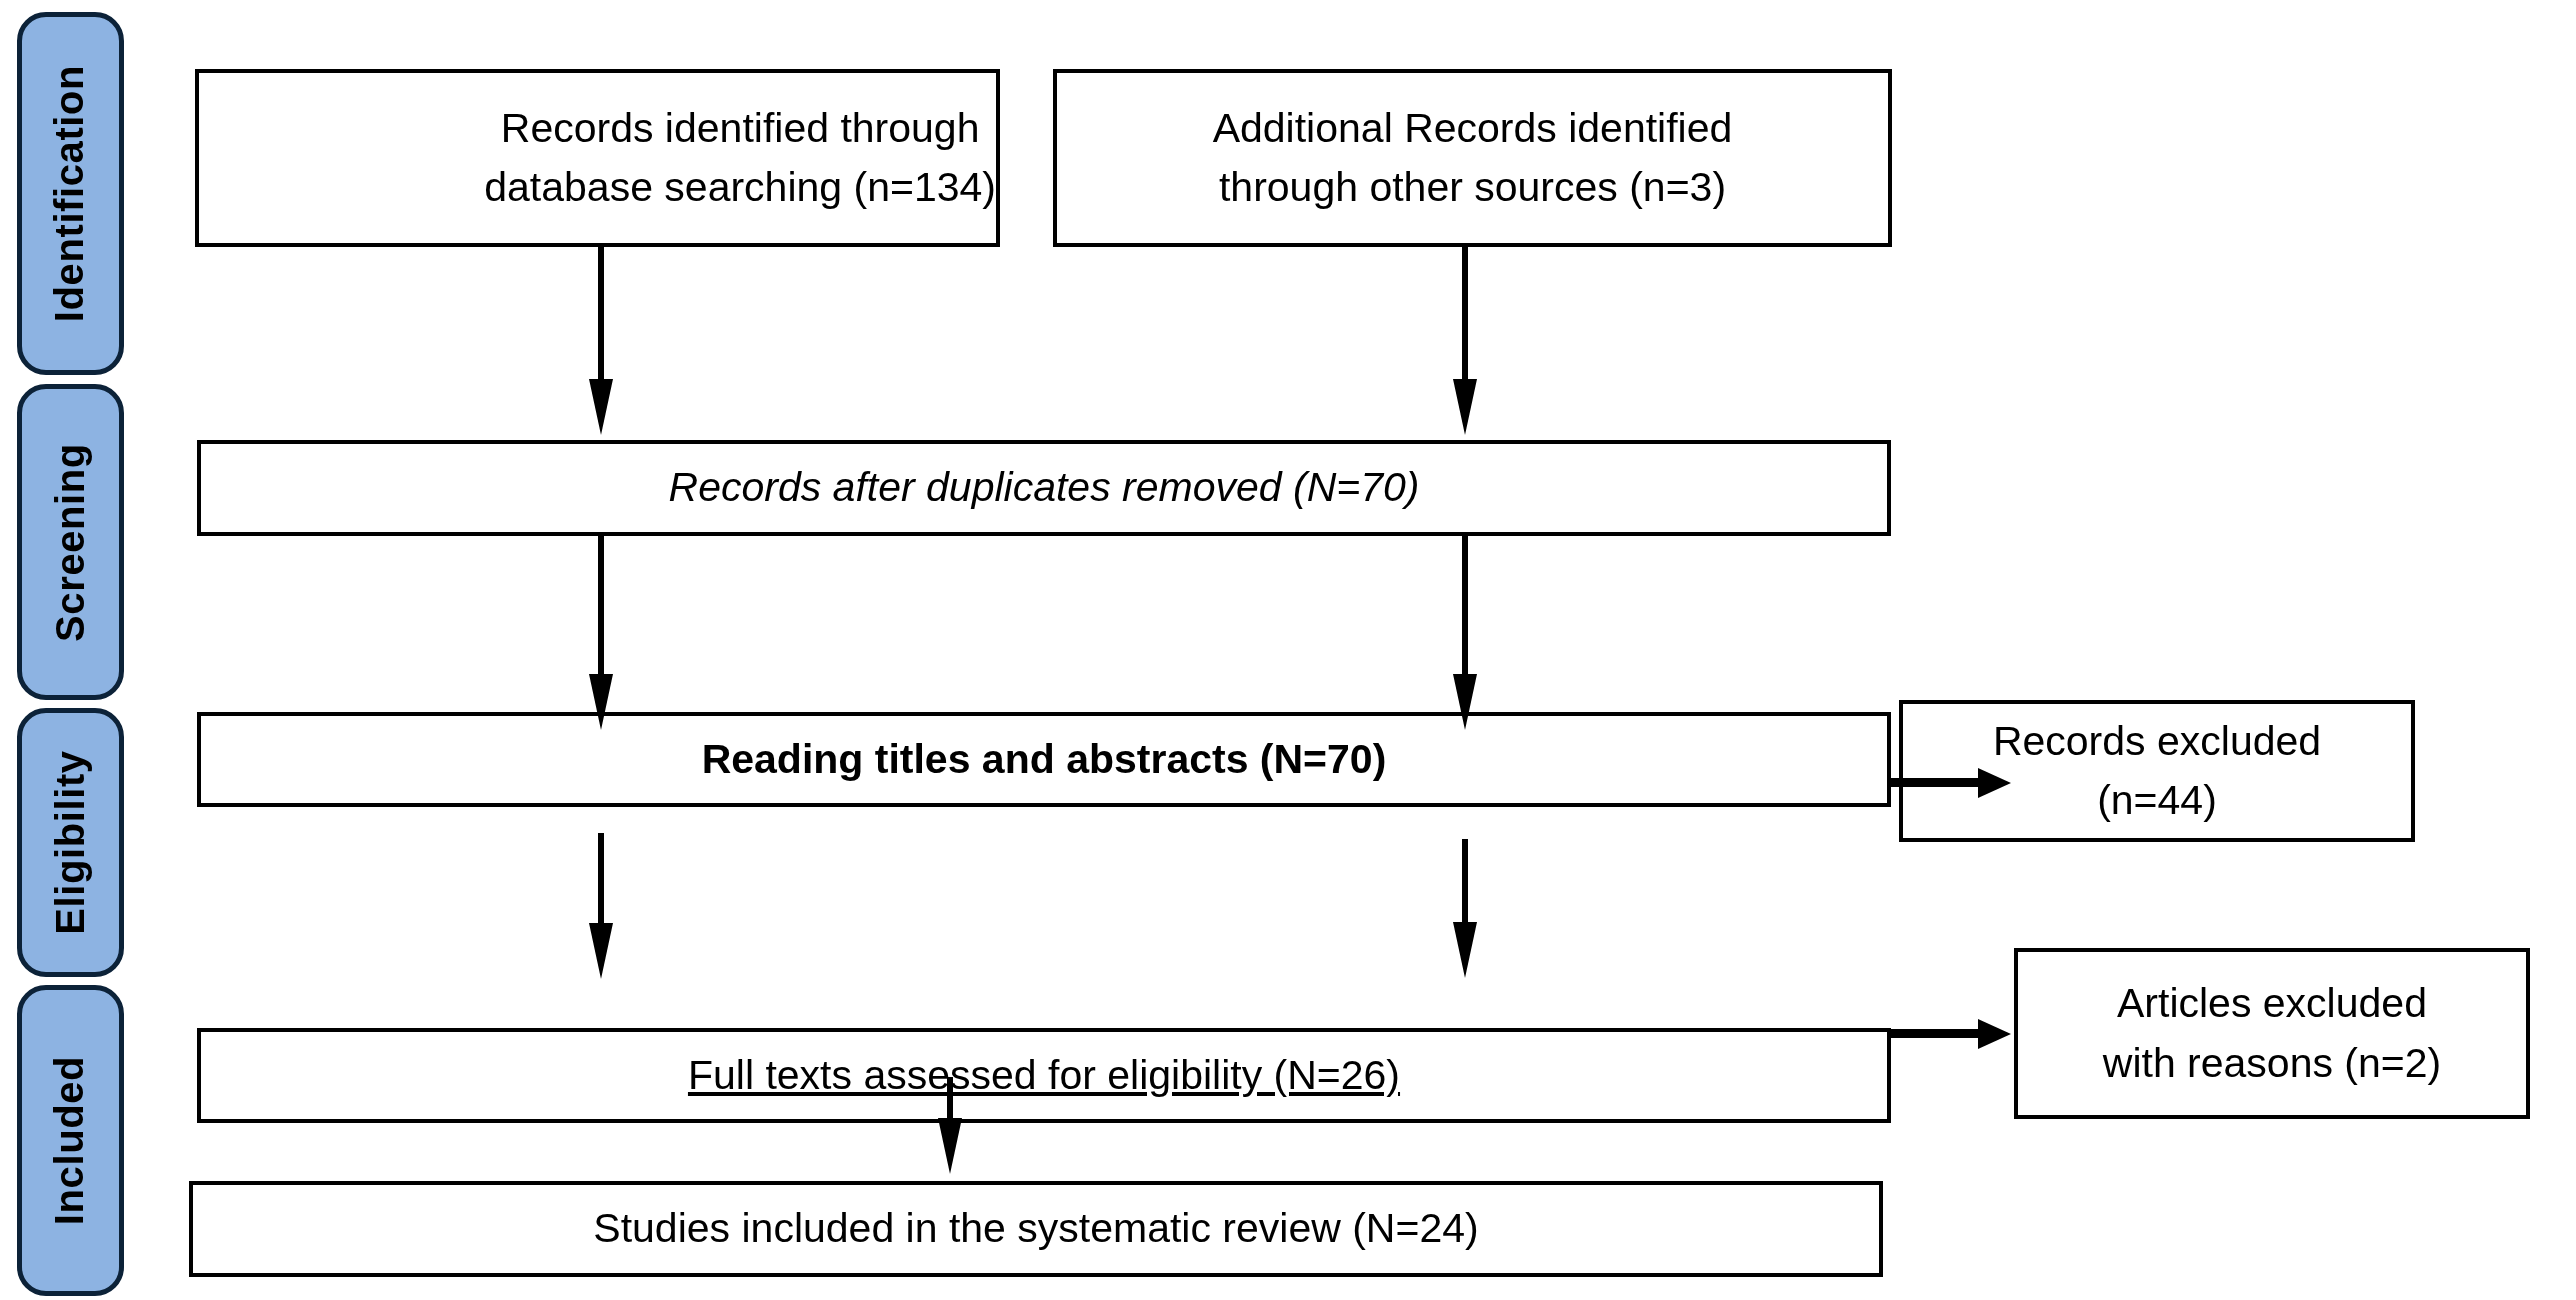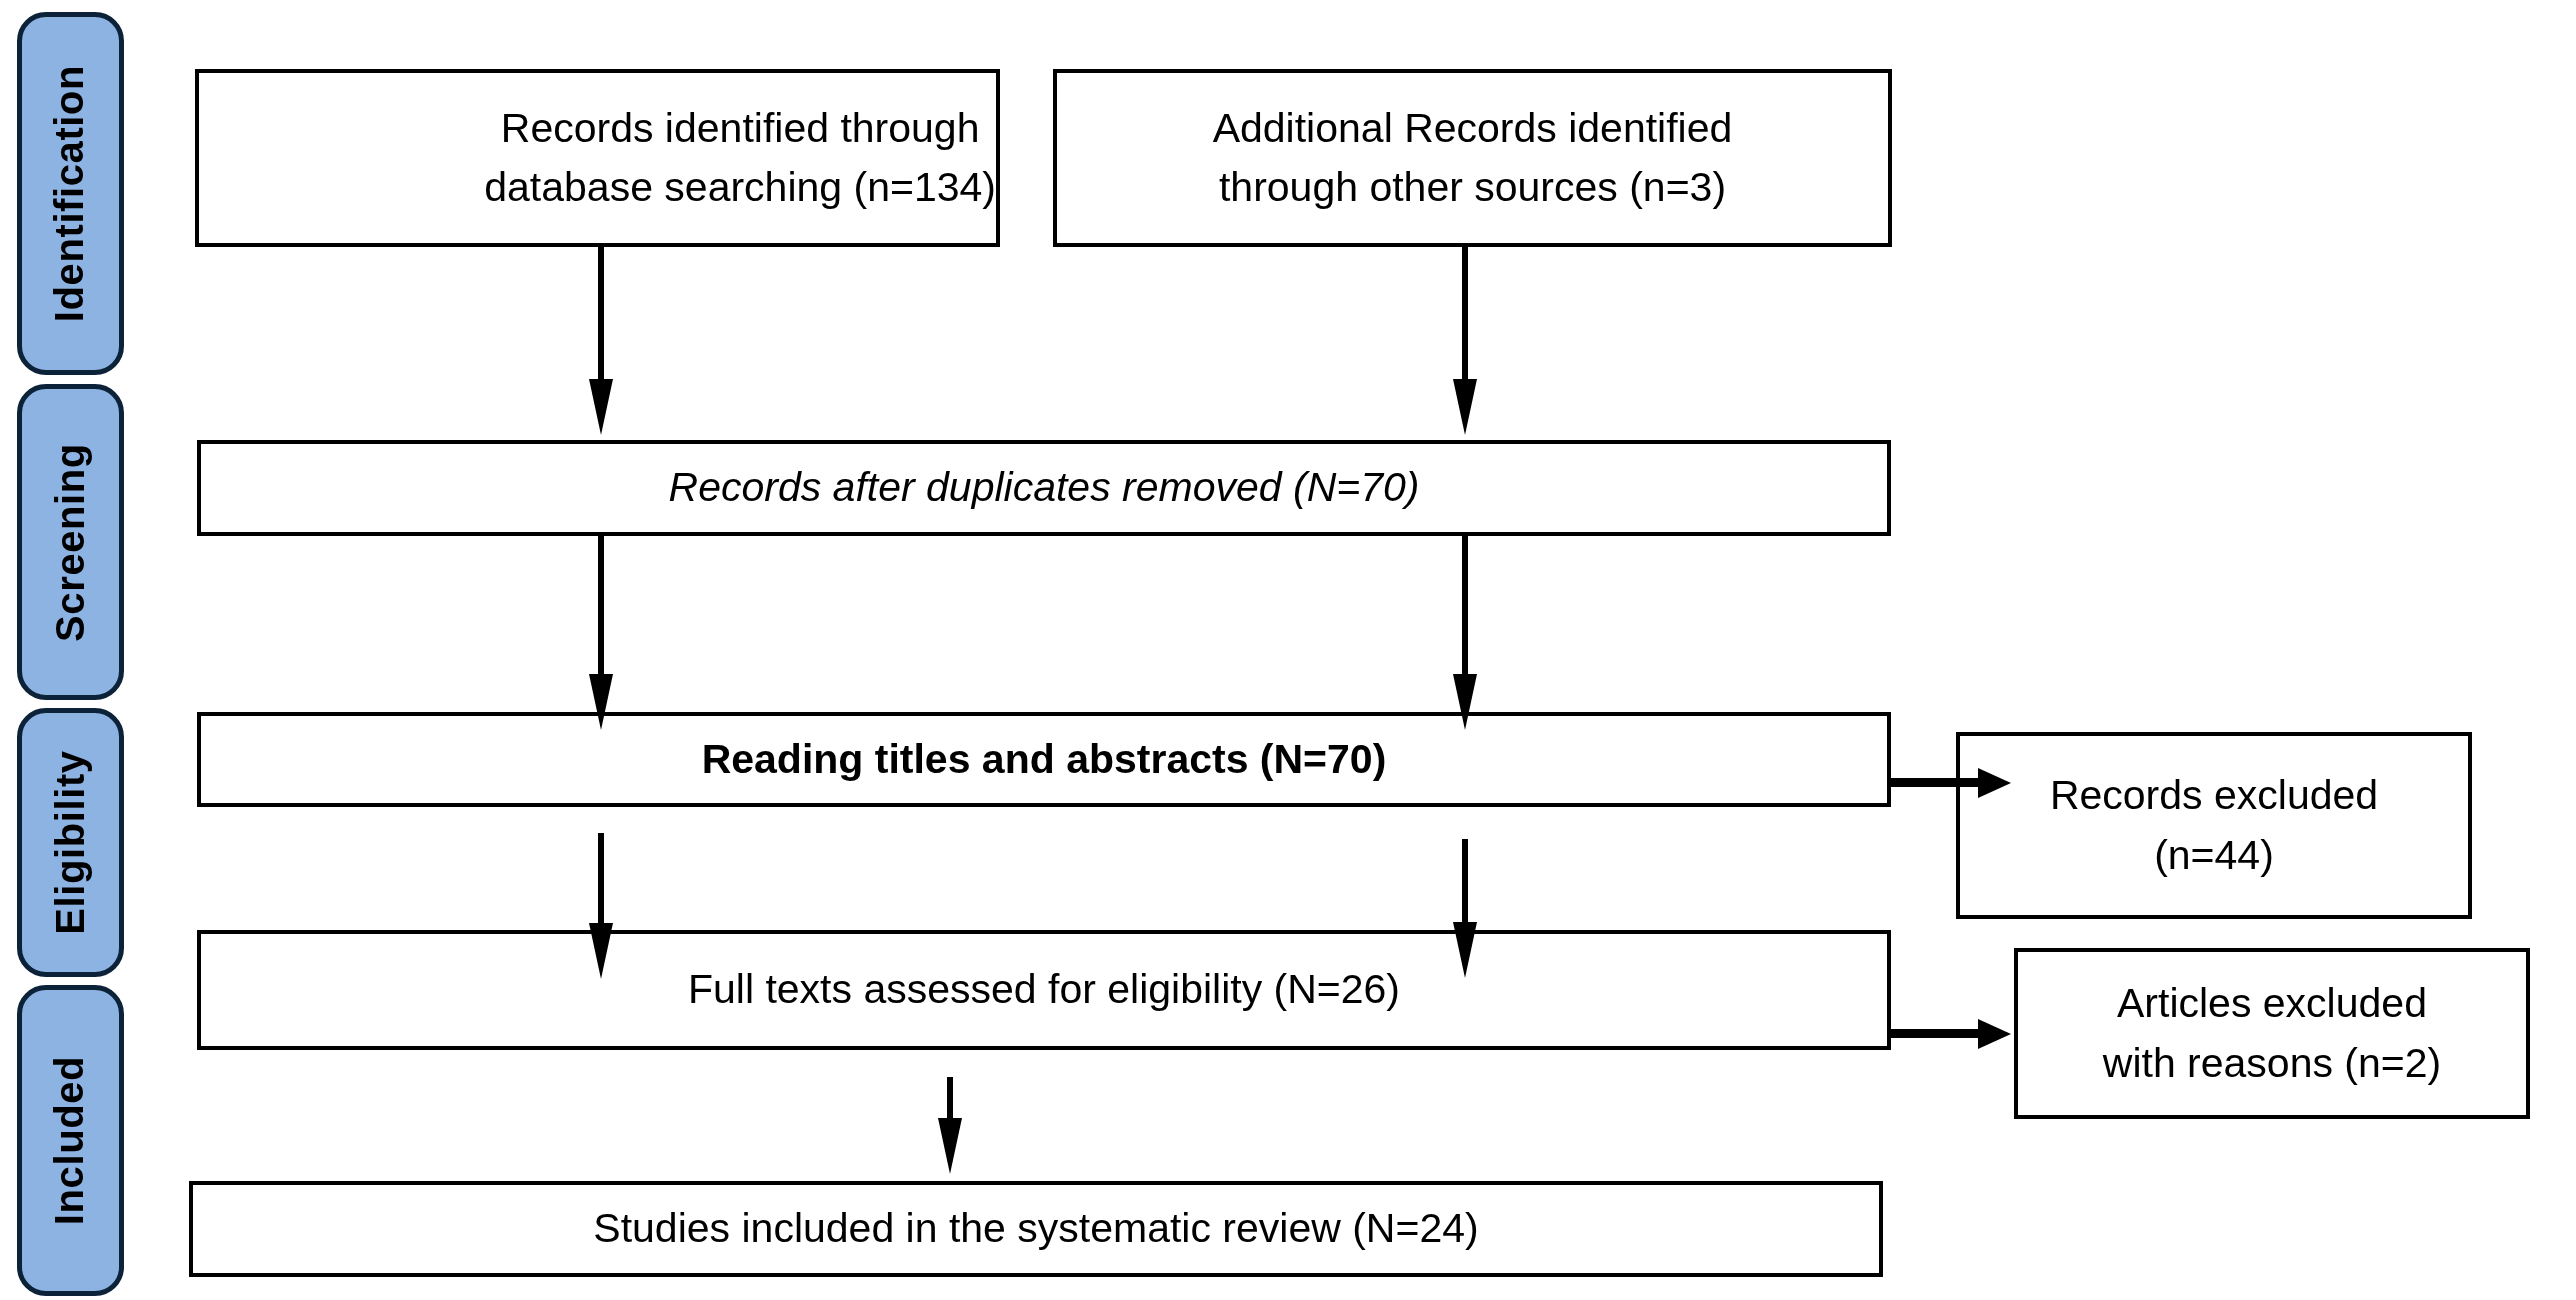--- a/index.html
+++ b/index.html
@@ -57,23 +57,23 @@
   .box .label {
     font-size: 41px;
     line-height: 1.45;
     color: #000000;
     white-space: pre-line;
   }
   .box.b1 { left: 195px;  top: 69px;  width: 805px; height: 178px; justify-content: flex-end; }
   .box.b2 { left: 1053px; top: 69px;  width: 839px; height: 178px; }
   .box.b3 { left: 197px;  top: 440px;  width: 1694px; height: 96px; font-style: italic; }
   .box.b4 { left: 197px;  top: 712px; width: 1694px; height: 95px; font-weight: bold; }
-  .box.b5 { left: 197px;  top: 930px; width: 1694px; height: 120px; }
+  .box.b5 { left: 197px;  top: 1028px; width: 1694px; height: 95px; text-decoration: underline; }
   .box.b6 { left: 189px;  top: 1181px; width: 1694px; height: 96px; }
-  .box.side1 { left: 1956px; top: 700px; width: 516px; height: 187px; margin-top: 32px; }
+  .box.side1 { left: 1899px; top: 700px; width: 516px; height: 142px; }
   .box.side2 { left: 2014px; top: 948px; width: 516px; height: 171px; }
 
   
   .varrow {
     position: absolute;
     width: 25.6px;
     display: flex;
     flex-direction: column;
     align-items: center;
   }

